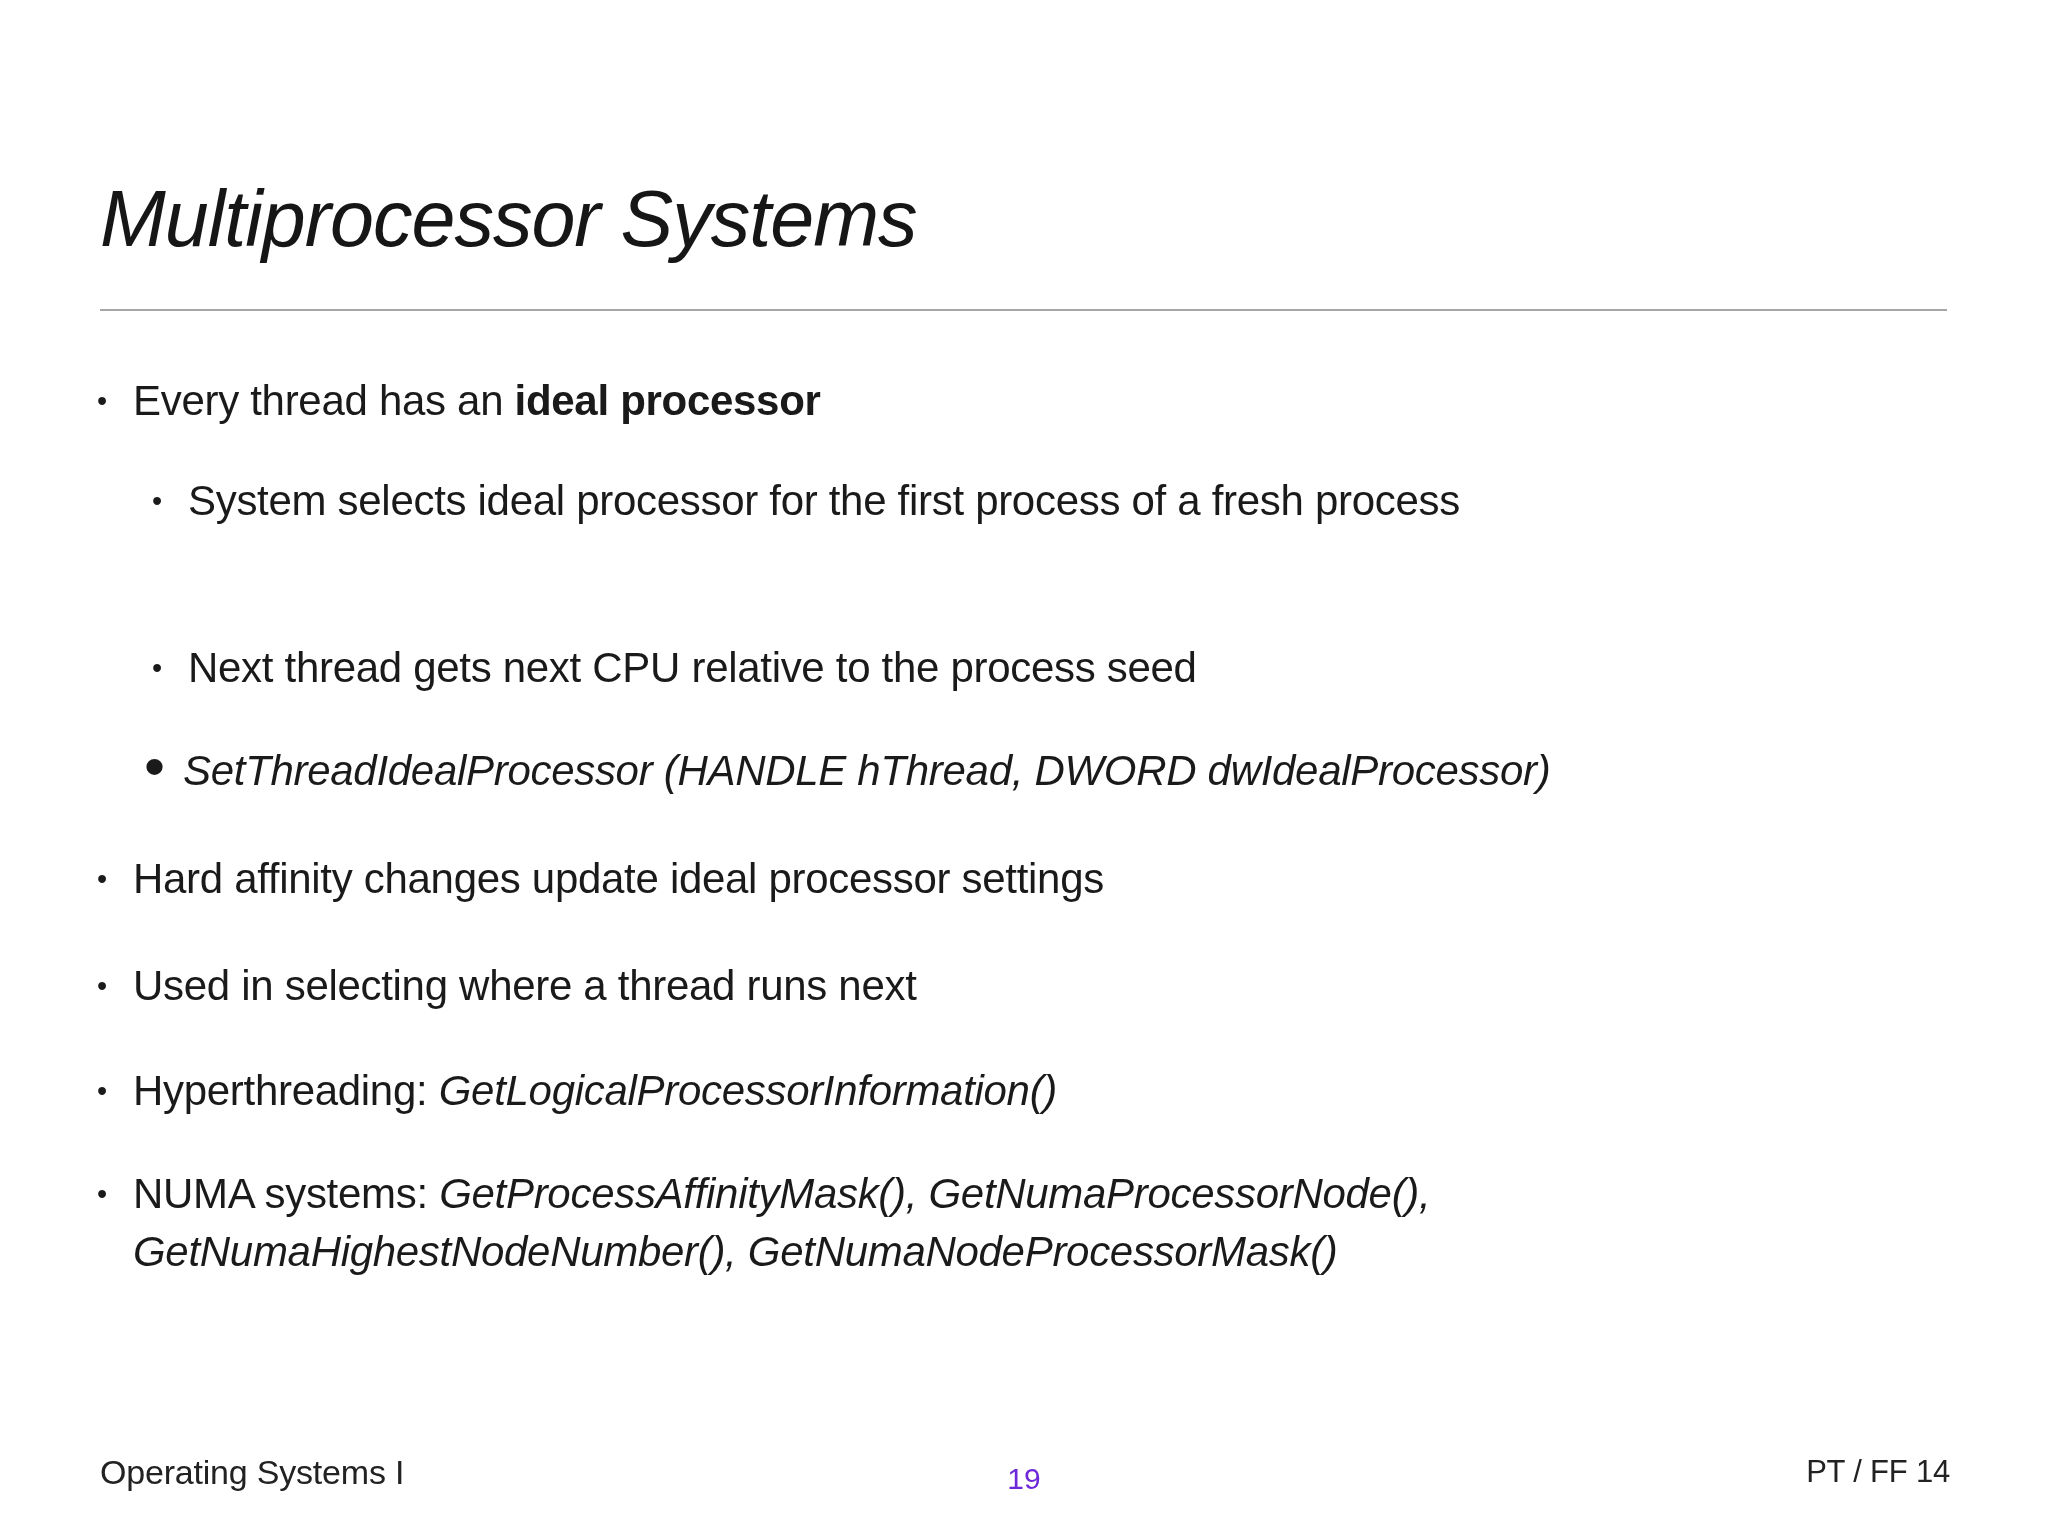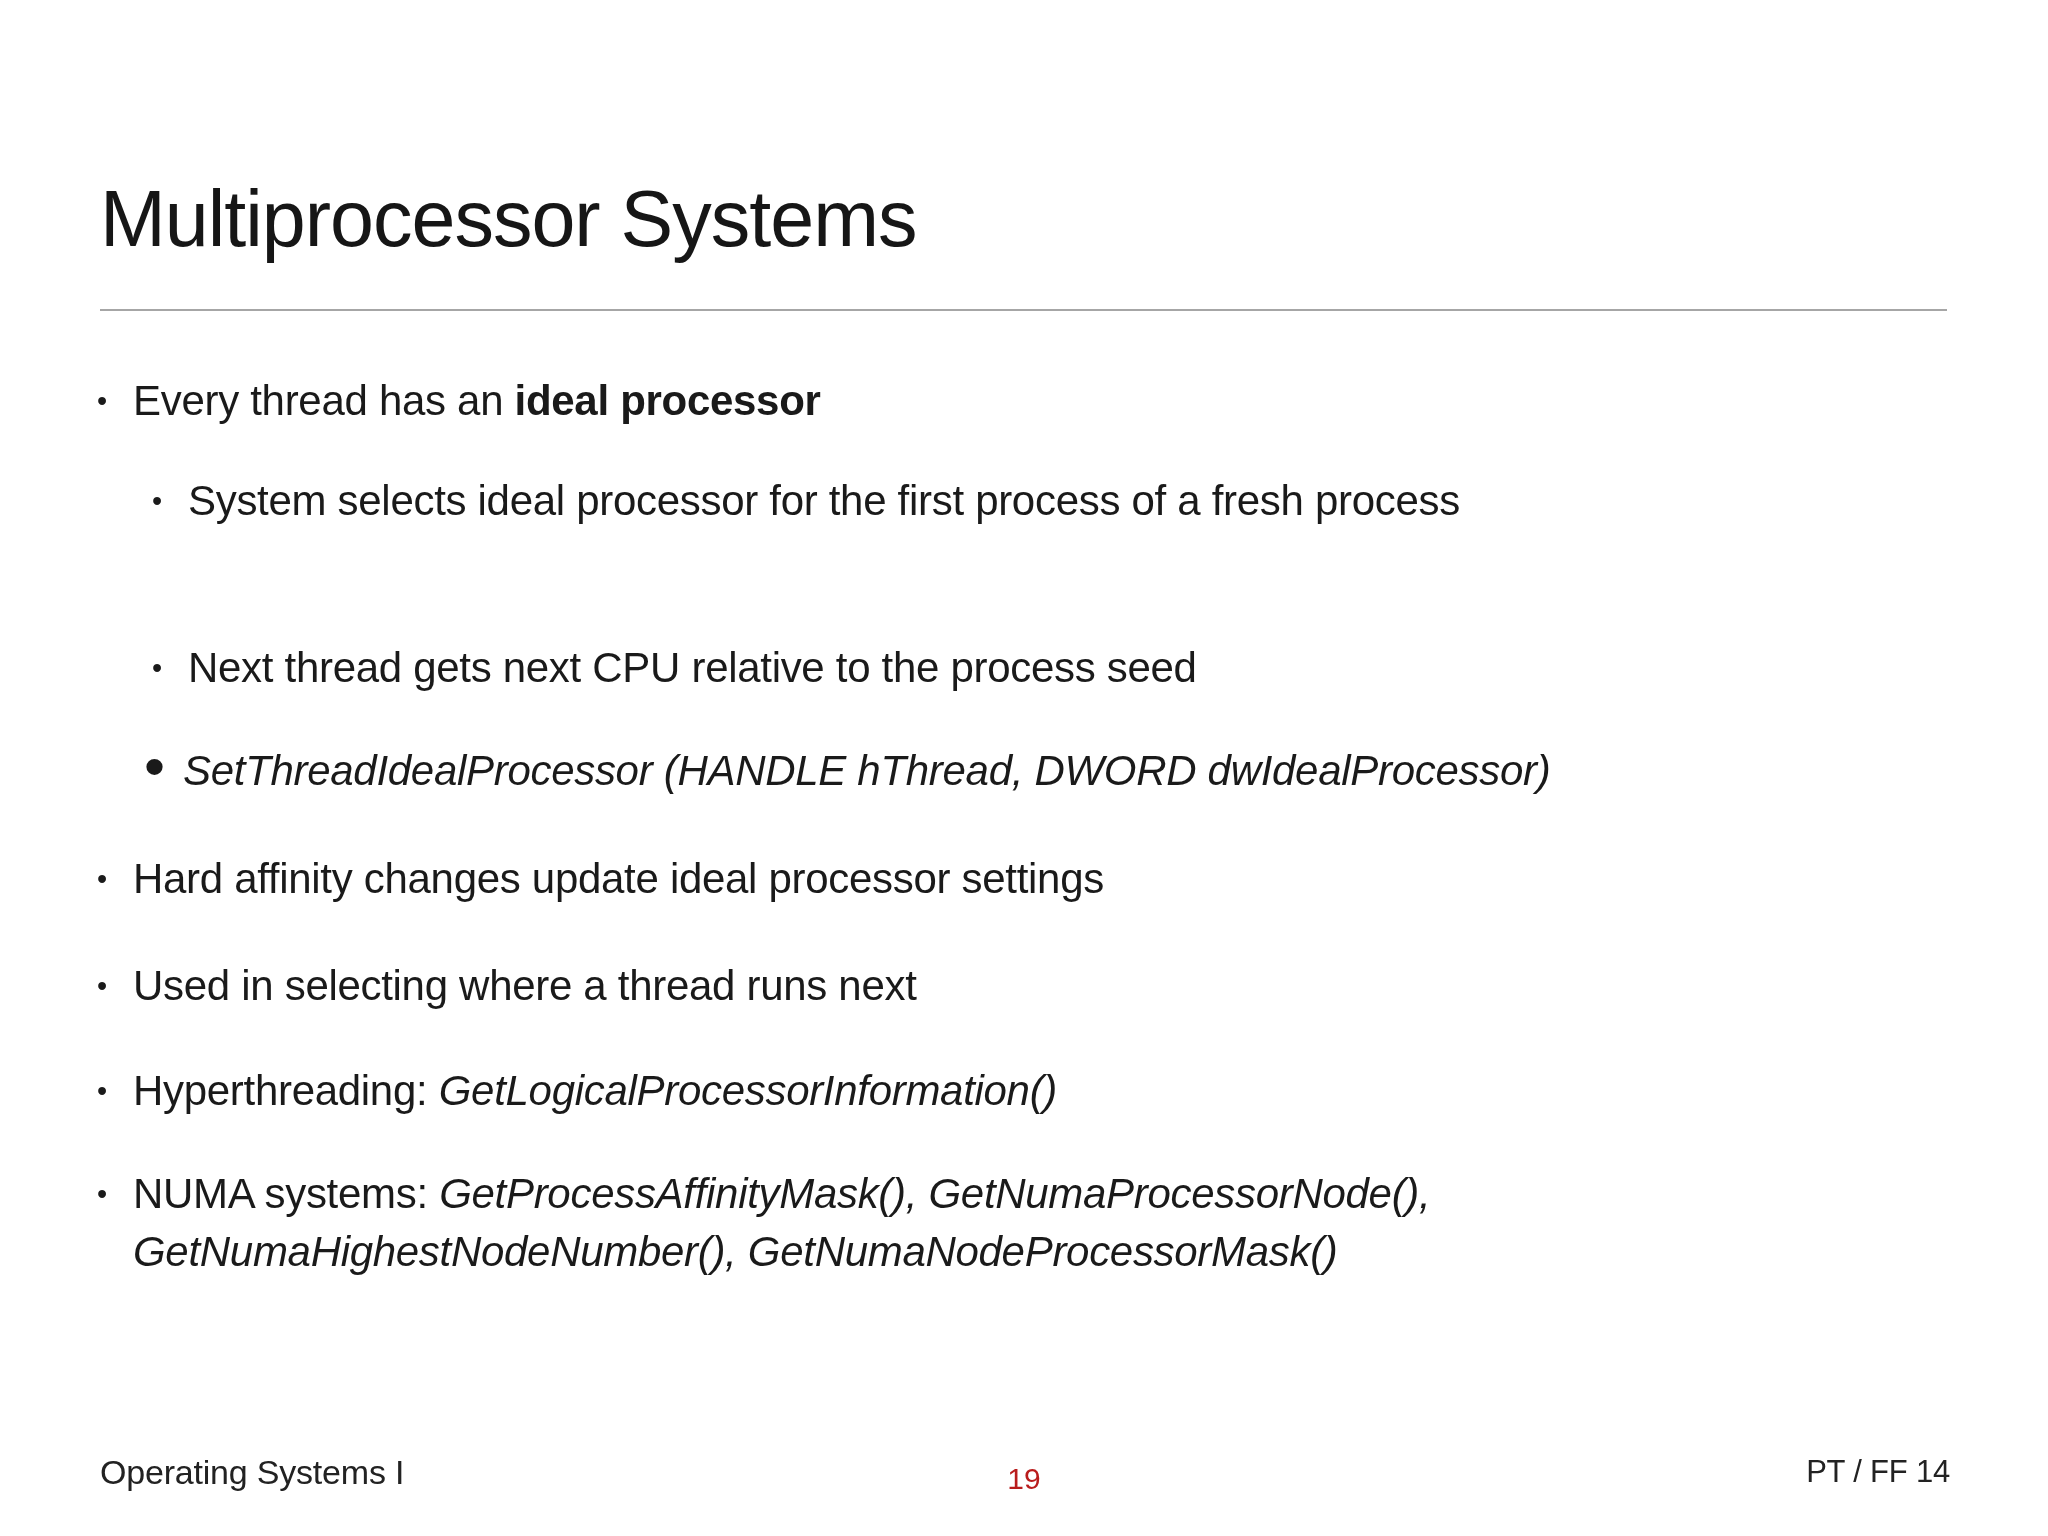--- a/index.html
+++ b/index.html
@@ -25,20 +25,21 @@
     position: absolute;
     left: 100px;
     top: 172px;
     margin: 0;
     font-size: 79px;
     font-weight: 400;
     letter-spacing: -1px;
     line-height: 94px;
     color: #161616;
     white-space: nowrap;
+    font-style: italic;
   }
   .separator {
     position: absolute;
     left: 100px;
     top: 309px;
     width: 1847px;
     height: 2px;
     background: #a6a6a6;
   }
   .bullet {
@@ -76,21 +77,21 @@
     letter-spacing: -0.2px;
   }
   .footer-page {
     position: absolute;
     left: 0;
     right: 0;
     top: 1460px;
     text-align: center;
     font-size: 30px;
     line-height: 38px;
-    color: #b91c1c;
+    color: #6d28d9;
   }
   .footer-right {
     position: absolute;
     right: 98px;
     top: 1452px;
     font-size: 31px;
     line-height: 40px;
     color: #222222;
     letter-spacing: -0.2px;
   }

